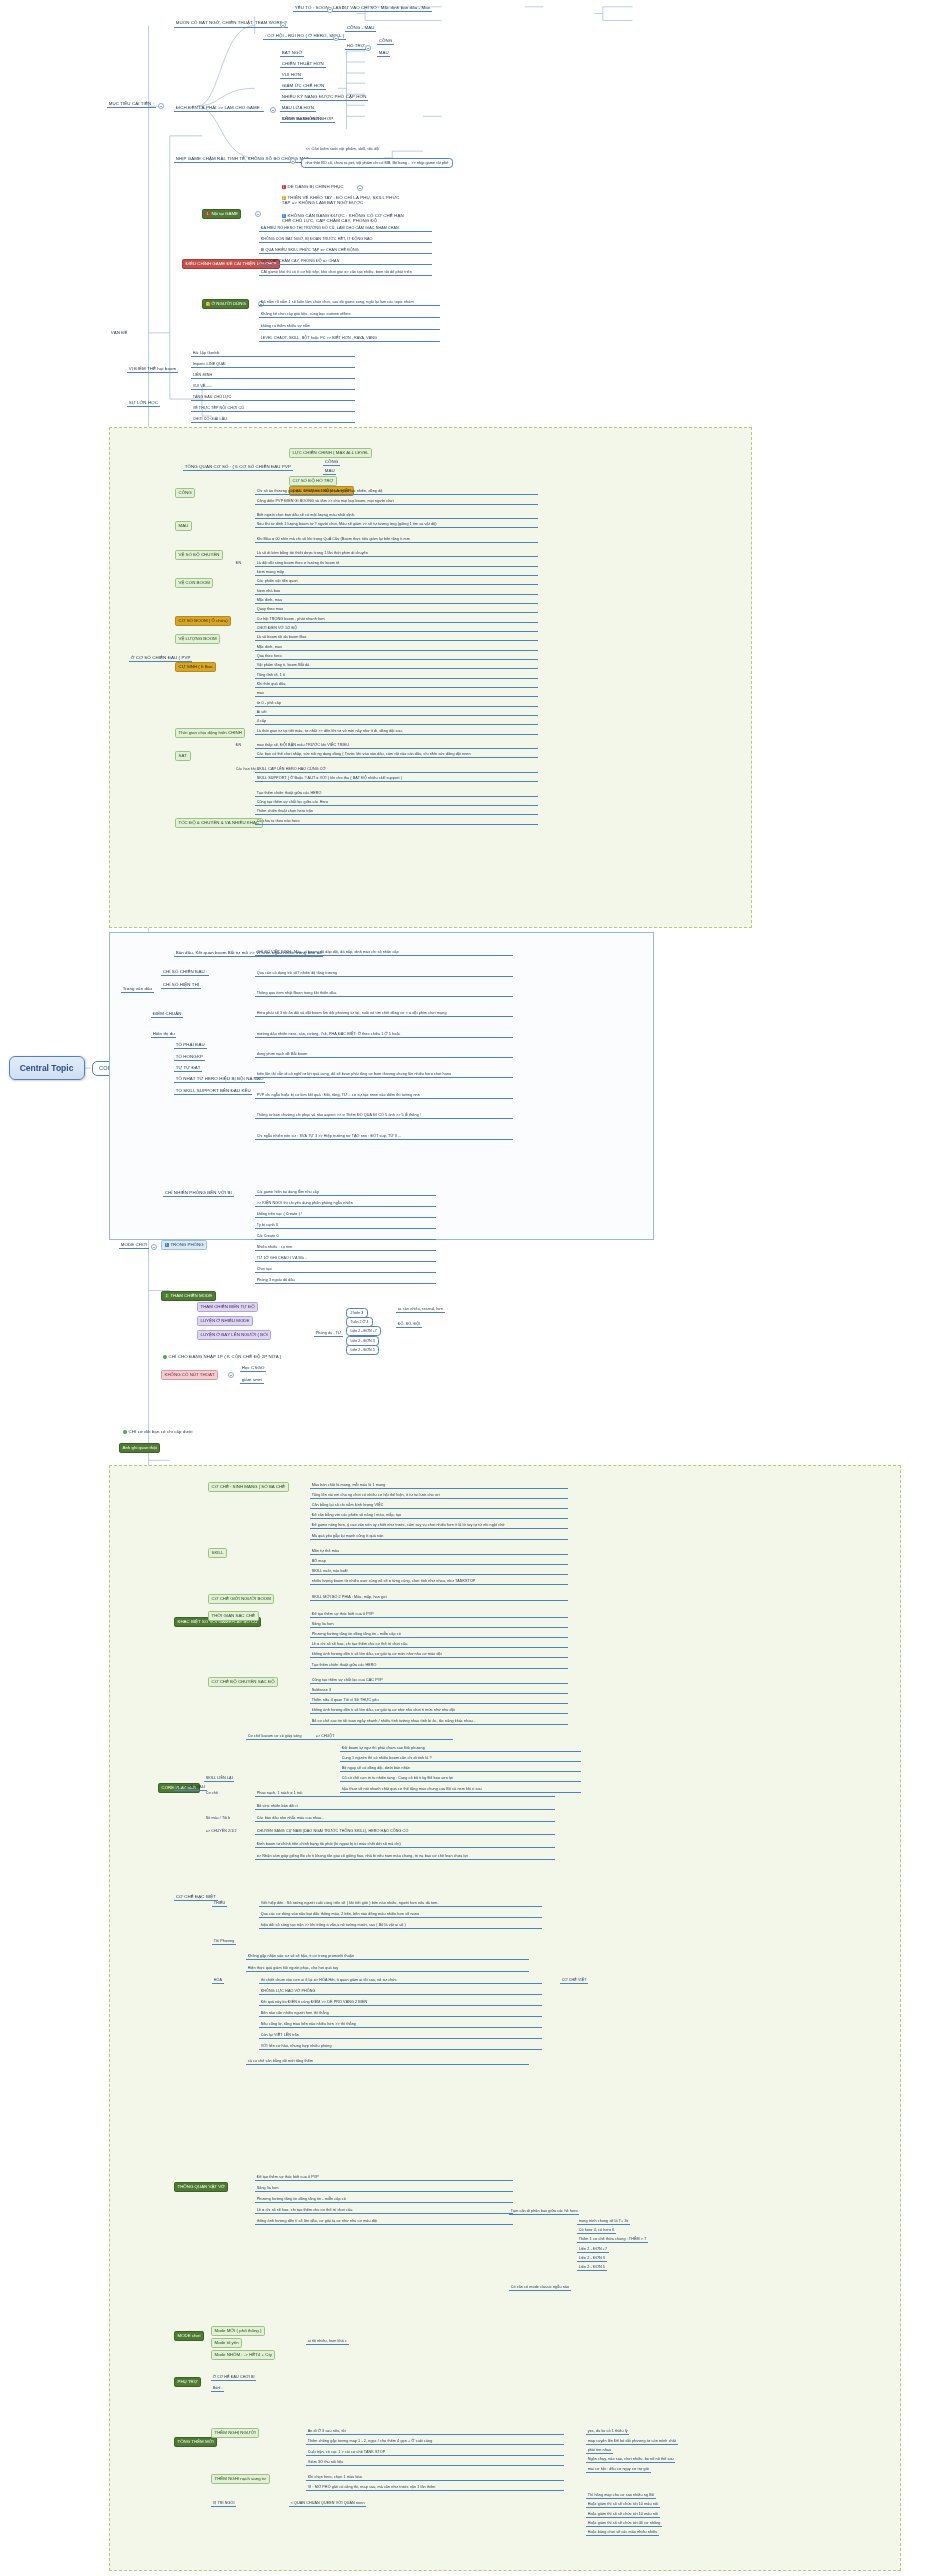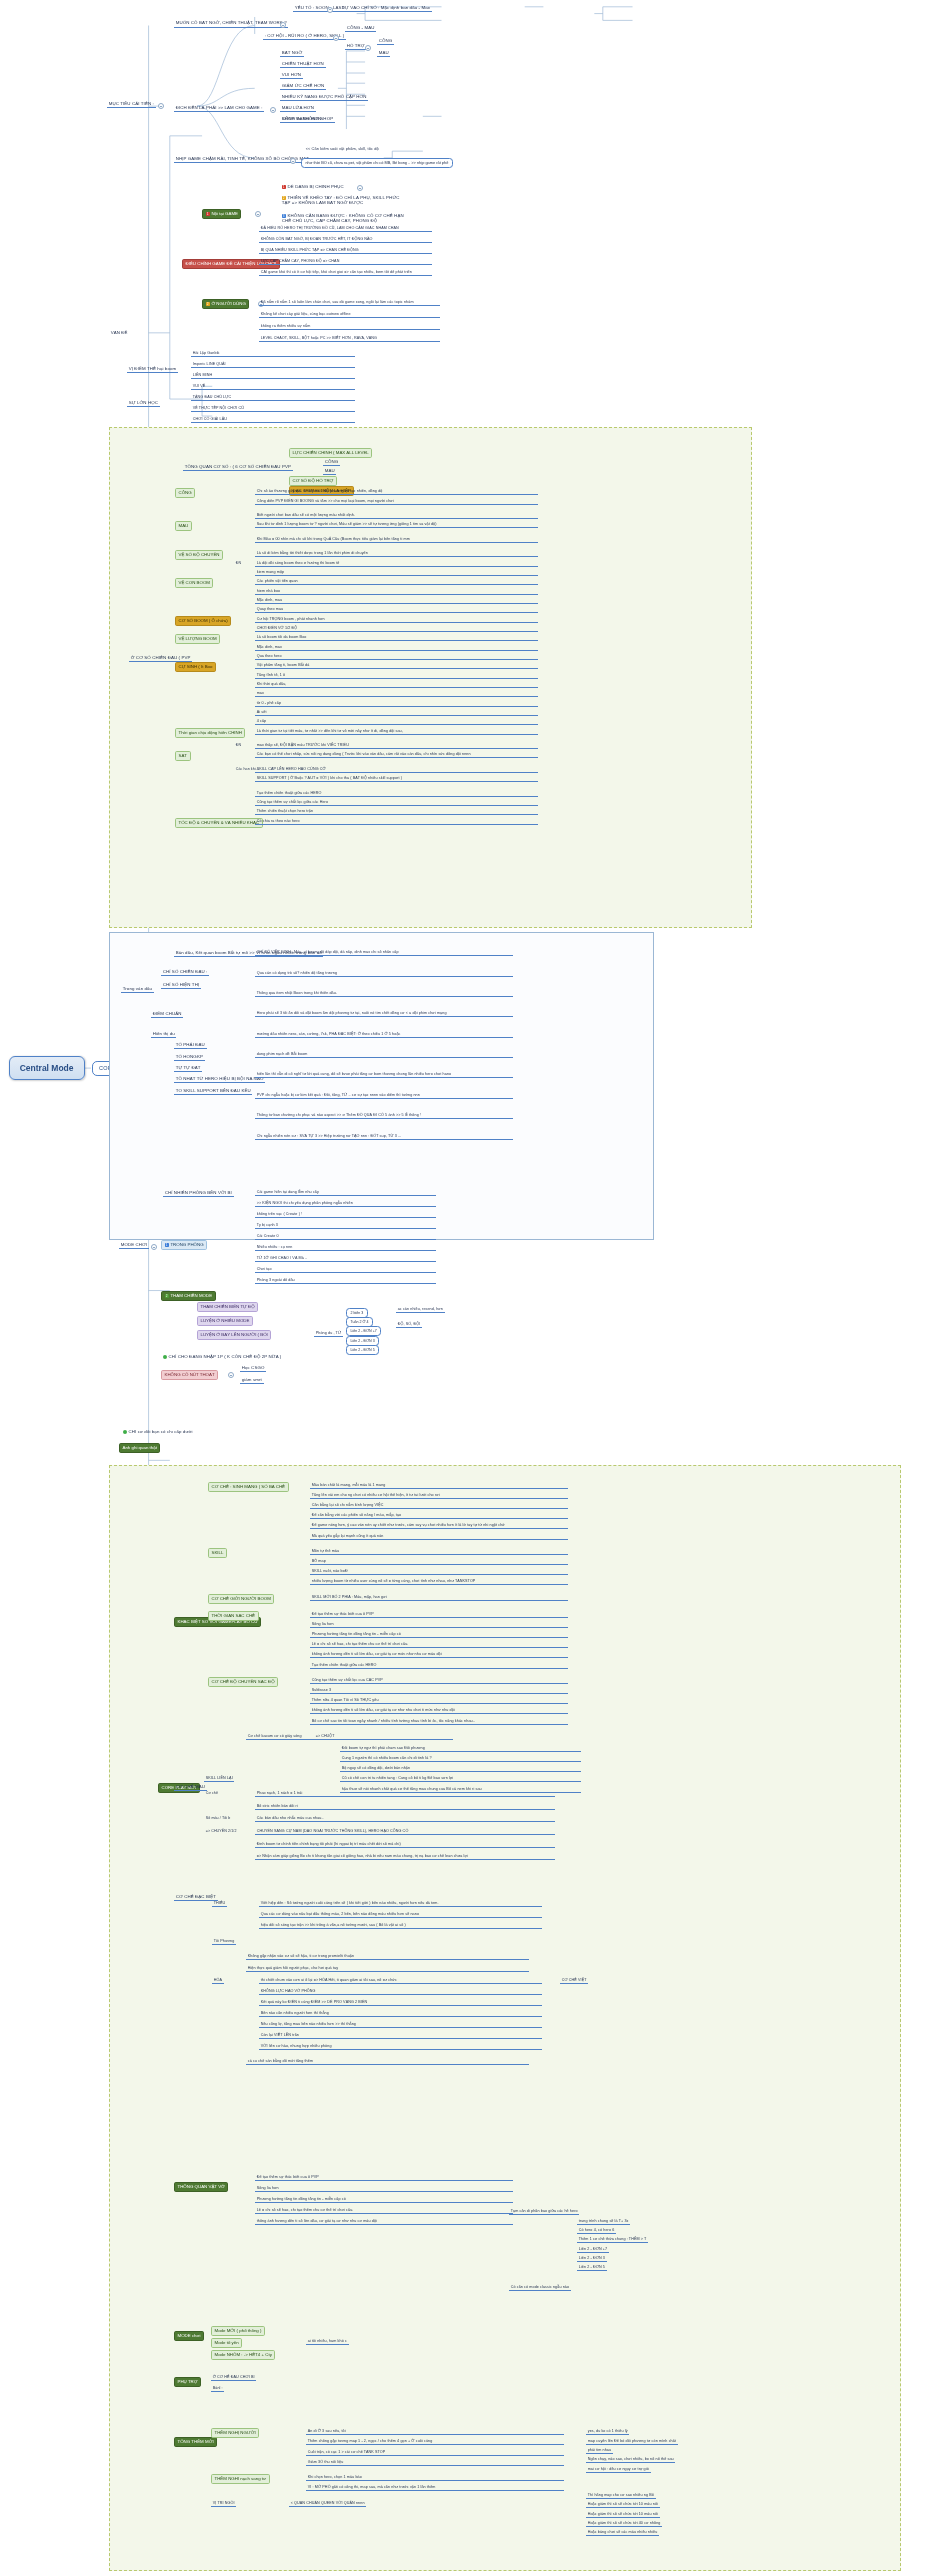--- a/index.html
+++ b/index.html
@@ -106,21 +106,21 @@
         <path d="M238 490 H250"></path>
 
       <path d="M175 690 H200"></path>
       <path d="M175 1258 H200"></path>
       <path d="M200 1180 V1460"></path>
       <path d="M175 1520 H200"></path>
       <path d="M175 1720 H200"></path>
     </g>
   </svg>
 
-  <div id="central" style="left:8.5px;top:1056px;">Central Mode</div>
+  <div id="central" style="left:8.5px;top:1056px;">Central Topic</div>
   <div id="maintopic" style="left:92px;top:1061px;">CORE GAMPLAY PVP</div>
 
   <div class="node u" style="left:107px;top:100px;">MỤC TIÊU CẢI TIẾN :</div>
   <div class="tgl" style="left:158px;top:103px;"></div>
 
   <div class="node u" style="left:174px;top:19.5px;">MUỐN CÓ BẤT NGỜ, CHIẾN THUẬT, TEAM WORK ?</div>
   <div class="tgl" style="left:280px;top:22px;"></div>
 
   <div class="node u" style="left:293px;top:4.2px;">YẾU TỐ : SOON - LAST</div>
   <div class="tgl" style="left:327px;top:6.8px;"></div>

